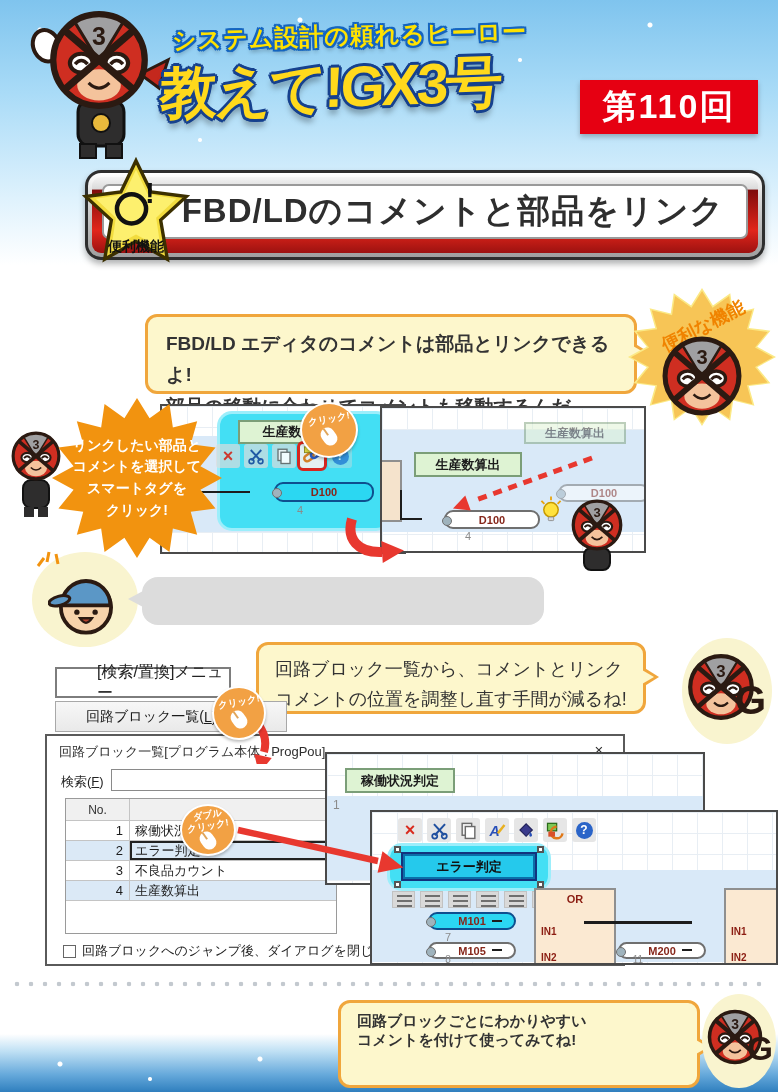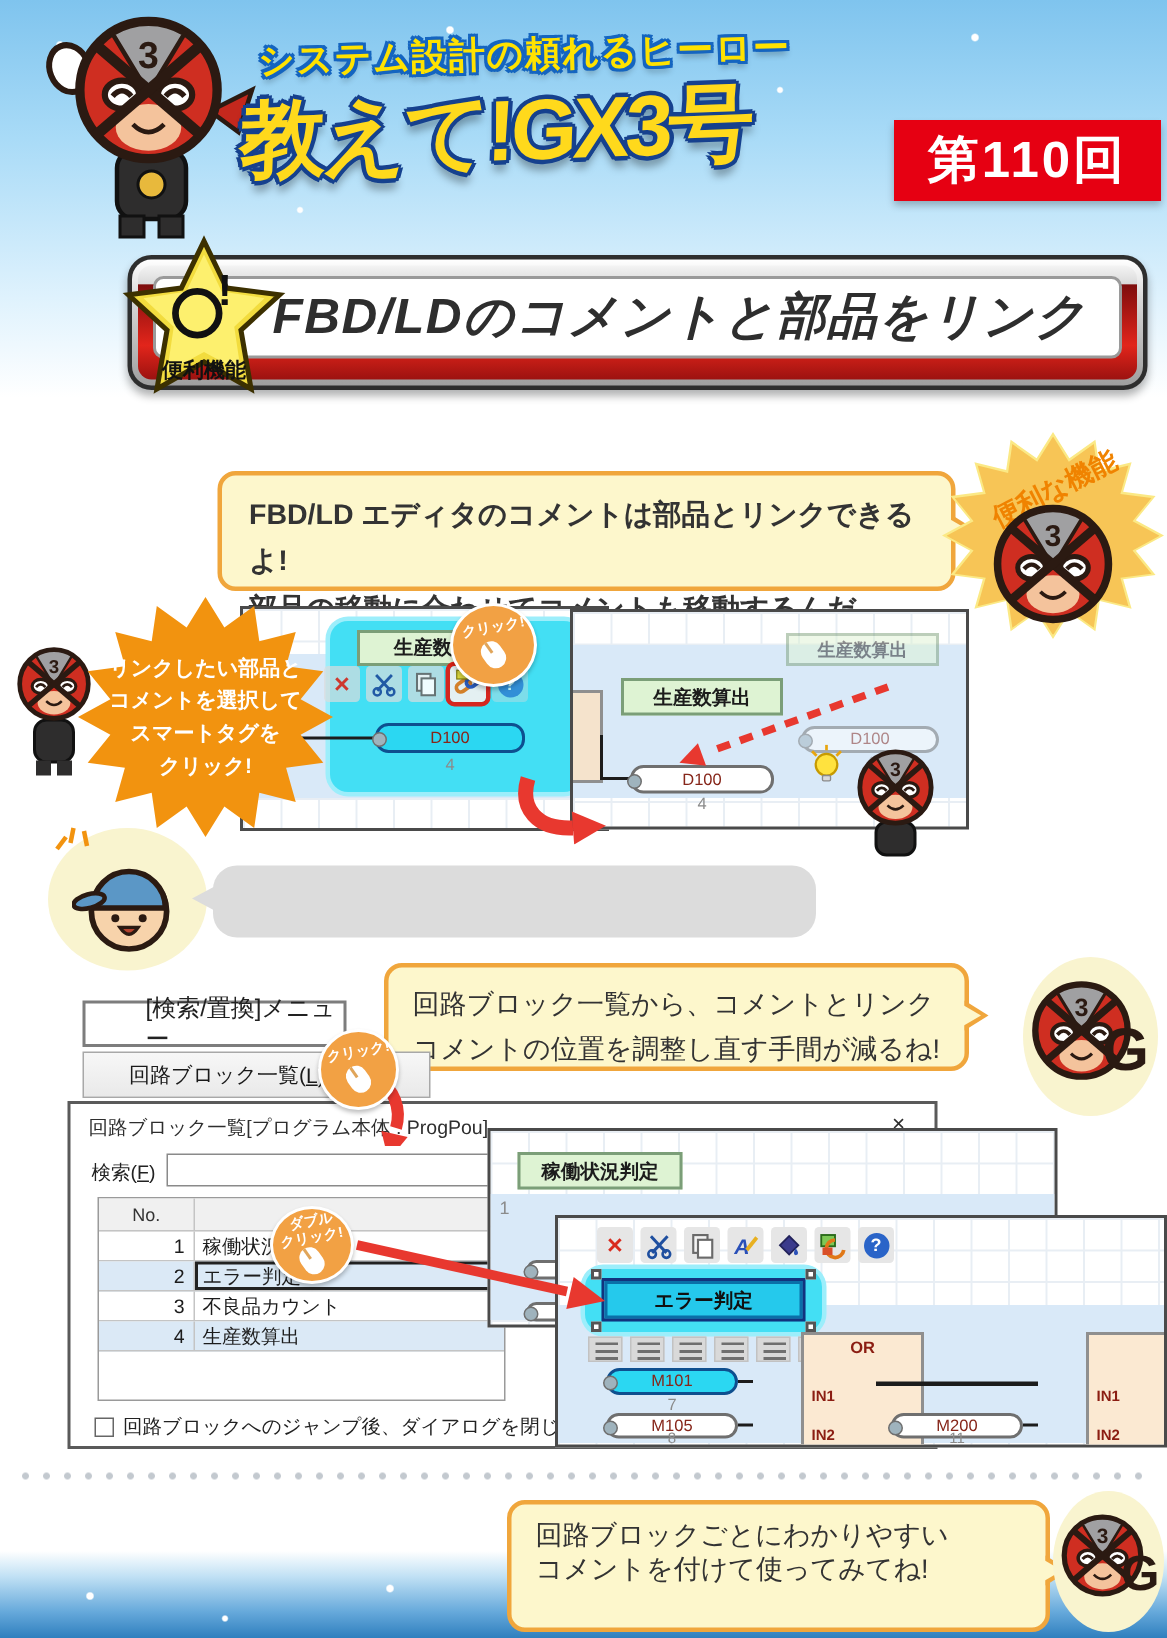--- a/index.html
+++ b/index.html
@@ -31,21 +31,21 @@
 
   
   .subtitle { font-weight:bold; font-size:24px; color:#ffe200; letter-spacing:1px; transform:rotate(-1.5deg); white-space:nowrap;
     text-shadow:-2px 0 #1565c0,2px 0 #1565c0,0 -2px #1565c0,0 2px #1565c0,-2px -2px #1565c0,2px -2px #1565c0,-2px 2px #1565c0,2px 2px #1565c0,0 4px 4px rgba(0,0,0,.3); }
   .logo { font-weight:bold; font-size:57px; color:#ffd91c; letter-spacing:-3px; transform:rotate(-2deg) skewX(-4deg); white-space:nowrap;
     text-shadow:-3px 0 #16418e,3px 0 #16418e,0 -3px #16418e,0 3px #16418e,-2px -2px #16418e,2px -2px #16418e,-2px 2px #16418e,2px 2px #16418e,0 7px 6px rgba(0,0,0,.35); }
   .episode { background:#e60012; color:#fff; font-weight:bold; font-size:34px; display:flex; align-items:center; justify-content:center; letter-spacing:2px; box-shadow:0 3px 5px rgba(0,0,0,.25); }
 
   
   .tbar { left:85px; top:170px; width:680px; height:90px; border-radius:16px; background:#2e2e2e; padding:3px; box-shadow:0 4px 6px rgba(0,0,0,.3); }
-  .tbar-sil { width:100%; height:100%; border-radius:13px; background:linear-gradient(180deg,#ffffff 0%,#d9d9d9 30%,#9f9f9f 100%); padding:4px;font-style:italic; }
+  .tbar-sil { width:100%; height:100%; border-radius:13px; background:linear-gradient(180deg,#ffffff 0%,#d9d9d9 30%,#9f9f9f 100%); padding:4px; }
   .tbar-red { width:100%; height:100%; border-radius:9px; background:linear-gradient(180deg,#f4f4f4 0%,#dadada 16%,#7e0d0d 17%,#e2251b 70%,#9c1210 100%); position:relative; }
   .tbar-white { position:absolute; left:10px; right:10px; top:7px; bottom:14px; background:#fff; border:2px solid #9a9a9a; border-radius:7px; display:flex; align-items:center; justify-content:center; }
   .tbar-title { font-size:33px; font-weight:bold; color:#2e2e2e; letter-spacing:1px; padding-left:56px; }
 
   
   .bubble { background:#fdf7cc; border:3px solid #f0a63c; border-radius:12px; color:#333; }
   .bubble .tail-r { position:absolute; right:-16px; width:0; height:0; border-top:10px solid transparent; border-bottom:10px solid transparent; border-left:16px solid #f0a63c; }
   .bubble .tail-r::after { content:""; position:absolute; left:-17px; top:-7px; border-top:7px solid transparent; border-bottom:7px solid transparent; border-left:12px solid #fdf7cc; }
   .bub-line { line-height:1.65; }
   .gbubble { background:#dcdcdc; border-radius:16px; color:#333; }
@@ -58,21 +58,21 @@
   .mouse { width:14px; height:19px; background:#fff; border-radius:7px; position:relative; transform:rotate(-35deg); margin-top:2px; }
   .mouse::before { content:""; position:absolute; left:6px; top:0; width:2px; height:8px; background:#e0a55a; }
   .ellipse { border-radius:50%; background:#f9f4cf; }
 
   
   .editor { background-color:#fff; border:2px solid #4a4a4a; overflow:hidden;
     background-image:linear-gradient(to right,#e8eef4 1px,transparent 1px),linear-gradient(to bottom,#e8eef4 1px,transparent 1px); background-size:25px 21px; }
   .band { position:absolute; left:0; right:0; background:#d9e9f8; }
   .cmt { position:absolute; display:flex; align-items:center; justify-content:center; font-weight:bold; font-size:13px; color:#1c1c1c; background:#def3d3; border:2px solid #7b9e78; }
   .ghost { opacity:.5; }
-  .pill { position:absolute; display:flex; align-items:center; justify-content:center; font-size:11px; font-weight:normal; color:#86261a; background:#fff; border:2px solid #6f6f6f; border-radius:9px; }
+  .pill { position:absolute; display:flex; align-items:center; justify-content:center; font-size:11px; font-weight:bold; color:#86261a; background:#fff; border:2px solid #6f6f6f; border-radius:9px;margin-left:24px; }
   .pill::before { content:""; position:absolute; left:-4px; top:50%; margin-top:-4px; width:8px; height:8px; border-radius:50%; background:#9fb3bd; border:1px solid #6f6f6f; }
   .pill.cyan { background:#2bd7f2; border-color:#0e4f8f; }
   .addr { position:absolute; font-size:11px; color:#8b8b8b; text-align:center; }
   .fb { position:absolute; background:#fbe9d2; border:2px solid #8f8f8f;margin-left:32px; }
   .fbt { position:absolute; top:3px; left:0; right:0; text-align:center; font-size:11px; font-weight:bold; color:#8b1d12; }
   .fin { position:absolute; left:5px; font-size:10px; font-weight:bold; color:#8b1d12; }
   .wire { position:absolute; background:#1c1c1c; height:2px; }
   .sel { position:absolute; background:#43dff4; border-radius:12px; box-shadow:0 0 0 3px #9ceefb; }
   .hnd { position:absolute; width:7px; height:7px; background:#fff; border:2px solid #555; }
   .tile { width:24px; height:24px; background:#e6e6e6; border-radius:3px; display:flex; align-items:center; justify-content:center; font-weight:bold; }
@@ -178,21 +178,21 @@
       </g>
     <path d="M118,66 l28,-14 -9,28 z" fill="#c4281d" stroke="#2b1a12" stroke-width="3"></path>
     <rect x="56" y="92" width="46" height="46" rx="12" fill="#2e2d2d" stroke="#111" stroke-width="3"></rect>
     <rect x="58" y="136" width="16" height="14" fill="#2e2d2d" stroke="#111" stroke-width="2"></rect>
     <rect x="84" y="136" width="16" height="14" fill="#2e2d2d" stroke="#111" stroke-width="2"></rect>
     <circle cx="79" cy="115" r="9" fill="#e8b93c" stroke="#111" stroke-width="2"></circle>
     <use href="#hero-face" x="25" y="0" width="104" height="104"></use>
   </svg>
   <div class="abs subtitle" style="left:172px;top:20px">システム設計の頼れるヒーロー</div>
   <div class="abs logo" style="left:160px;top:50px">教えて!GX3号</div>
-  <div class="abs episode" style="left:596px;top:80px;width:178px;height:54px">第110回</div>
+  <div class="abs episode" style="left:580px;top:80px;width:178px;height:54px">第110回</div>
 
   <div class="abs tbar">
     <div class="tbar-sil">
         <div class="tbar-red">
       <div class="tbar-white">
             <div class="tbar-title">FBD/LDのコメントと部品をリンク</div>
           </div>
     </div>
       </div>
   </div>
@@ -462,21 +462,21 @@
     </div>
   </div>
 
   <svg class="abs" style="left:230px;top:818px;width:175px;height:56px;z-index:9" viewBox="0 0 175 56">
     <line x1="8" y1="12" x2="148" y2="43" stroke="#e8382f" stroke-width="6.5"></line>
     <polygon points="0,-11 24,0 0,11" fill="#e8382f" transform="translate(150,44) rotate(13)"></polygon>
   </svg>
 
   <div class="abs dots" style="left:10px;top:981px;width:758px;height:6px"></div>
 
-  <div class="abs bubble" style="left:338px;top:1000px;width:362px;height:88px;padding:9px 16px;font-size:18px;font-weight:400;z-index:2">
+  <div class="abs bubble" style="left:338px;top:1000px;width:362px;height:88px;padding:9px 16px;font-size:15px;font-weight:700;z-index:2">
     <div class="bub-line" style="line-height:1.25">回路ブロックごとにわかりやすい</div>
     <div class="bub-line" style="line-height:1.25">コメントを付けて使ってみてね!</div>
     <span class="tail-r" style="top:34px"></span>
   </div>
   <div class="abs ellipse" style="left:702px;top:994px;width:74px;height:94px;z-index:2">
     <svg style="position:absolute;left:4px;top:14px;width:58px;height:58px" viewBox="0 0 100 100">
         <use href="#hero-face"></use>
       </svg>
     <div style="position:absolute;right:3px;top:36px;font-size:33px;font-weight:bold;color:#2b1a12">G</div>
   </div>

